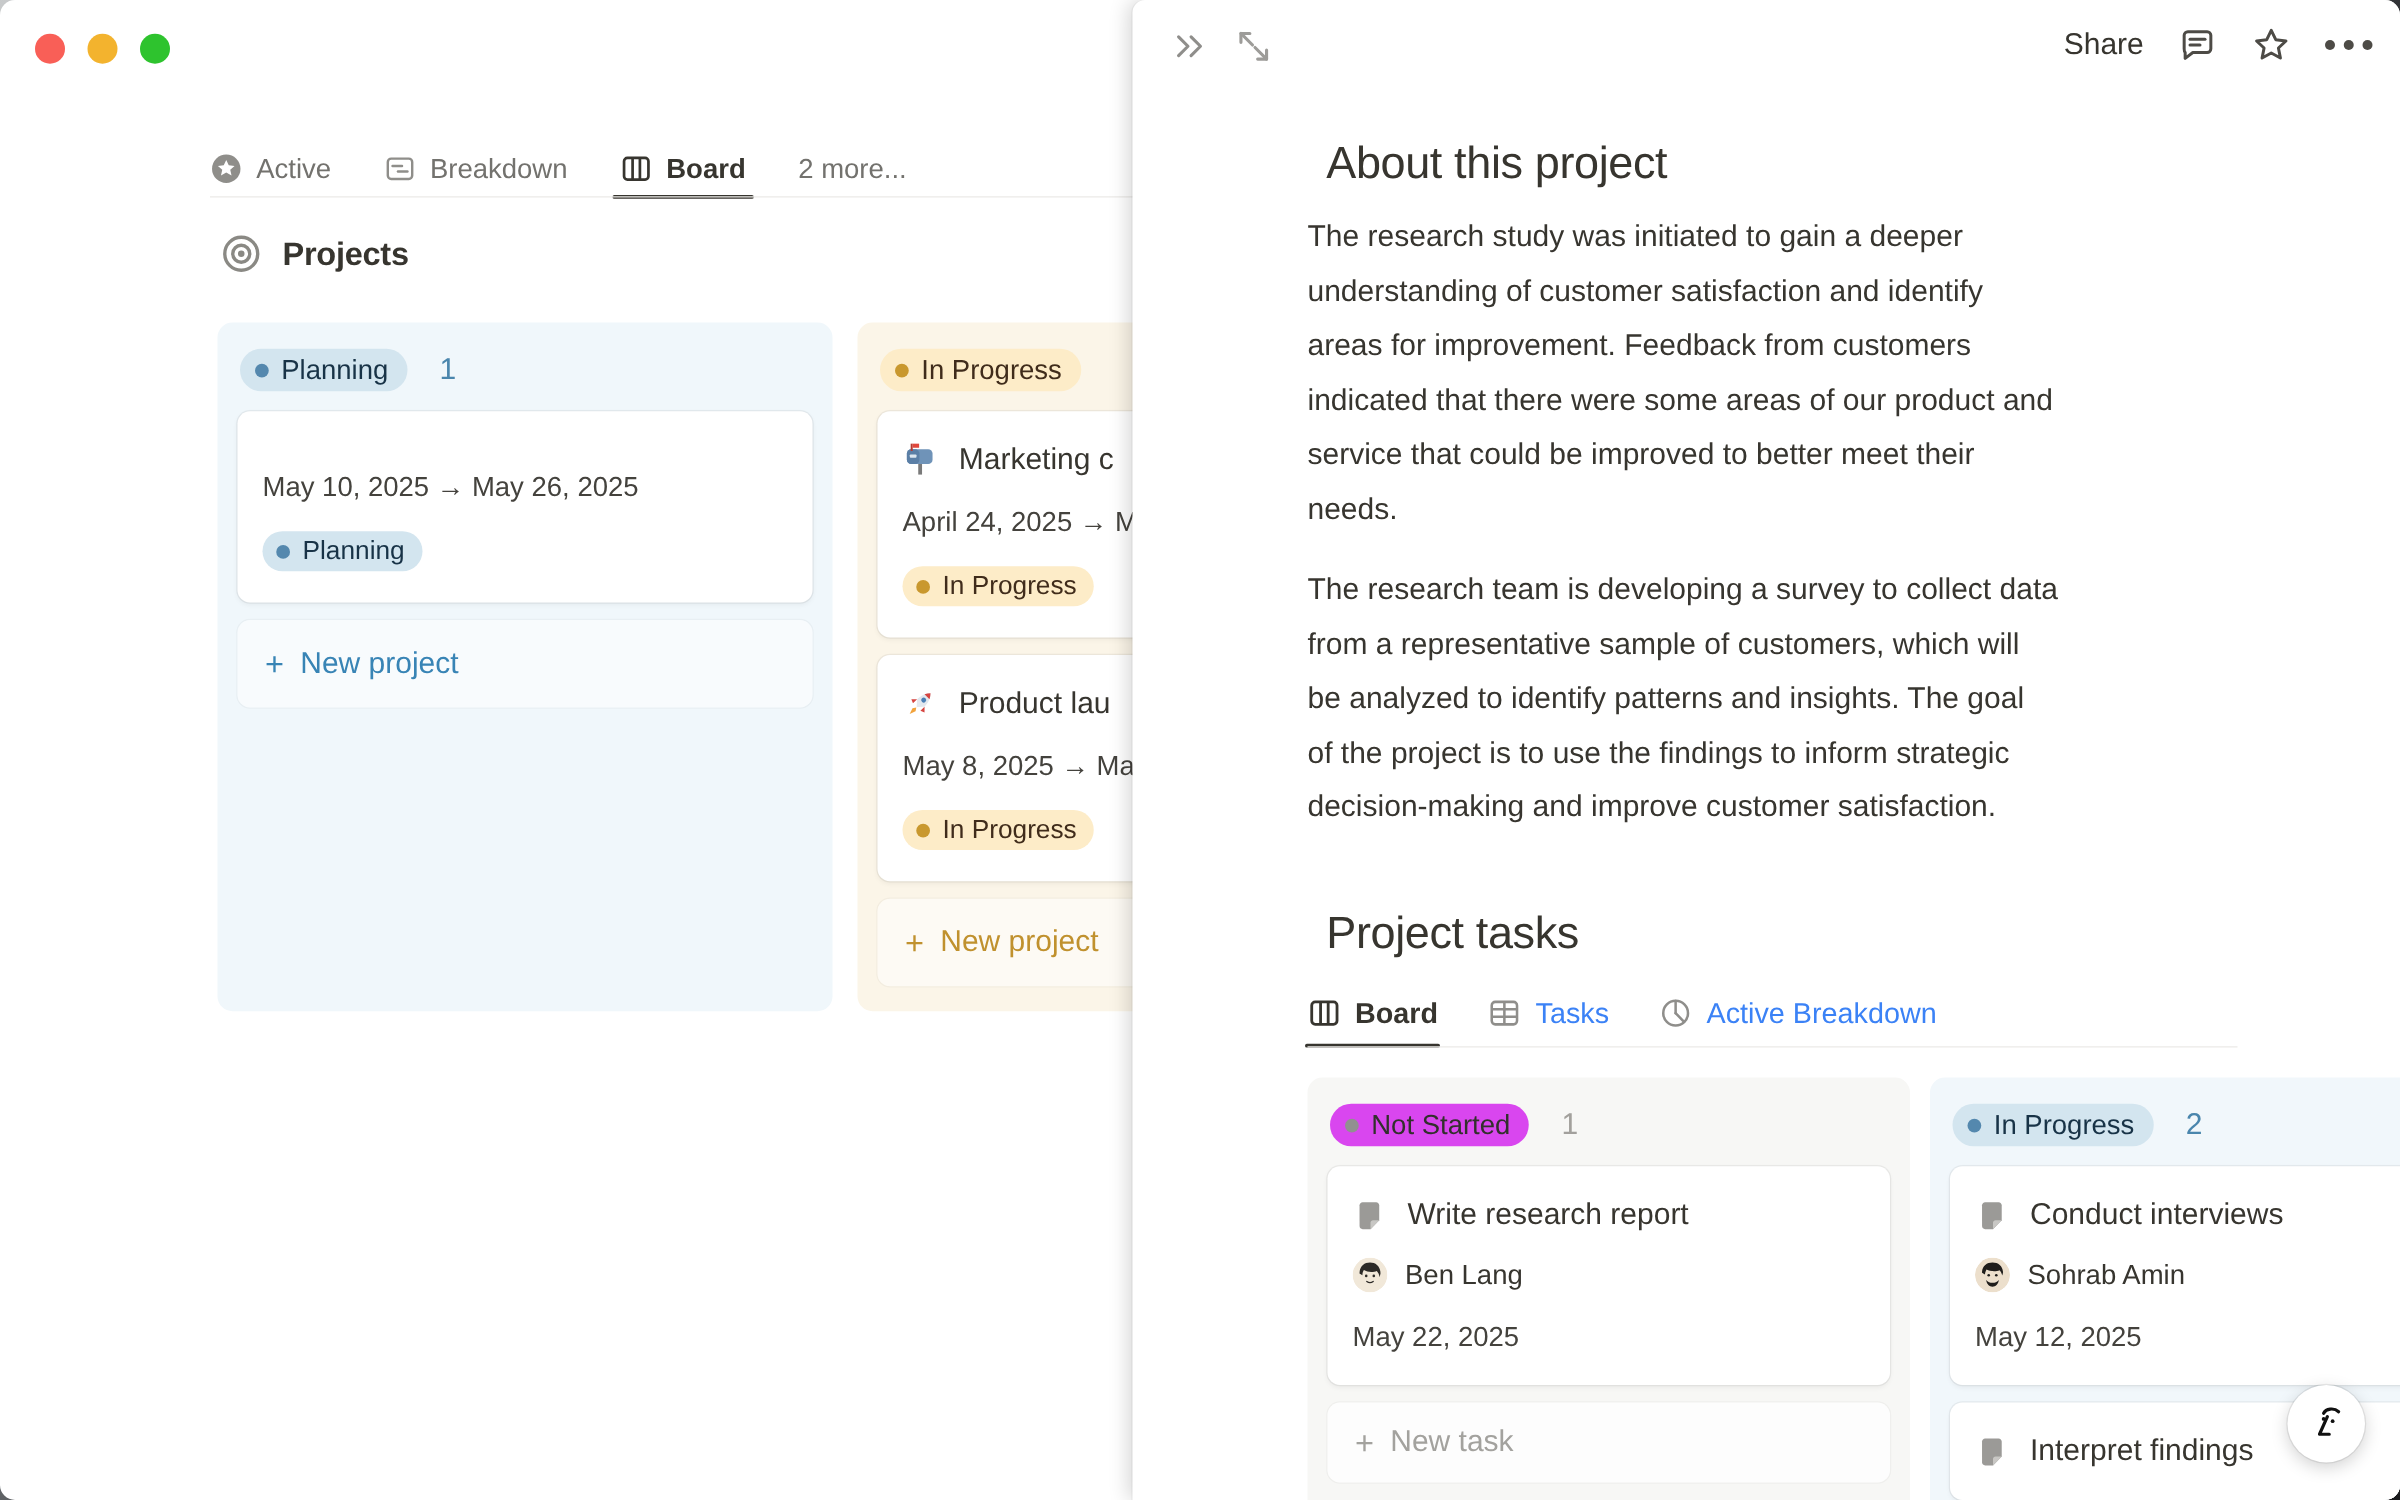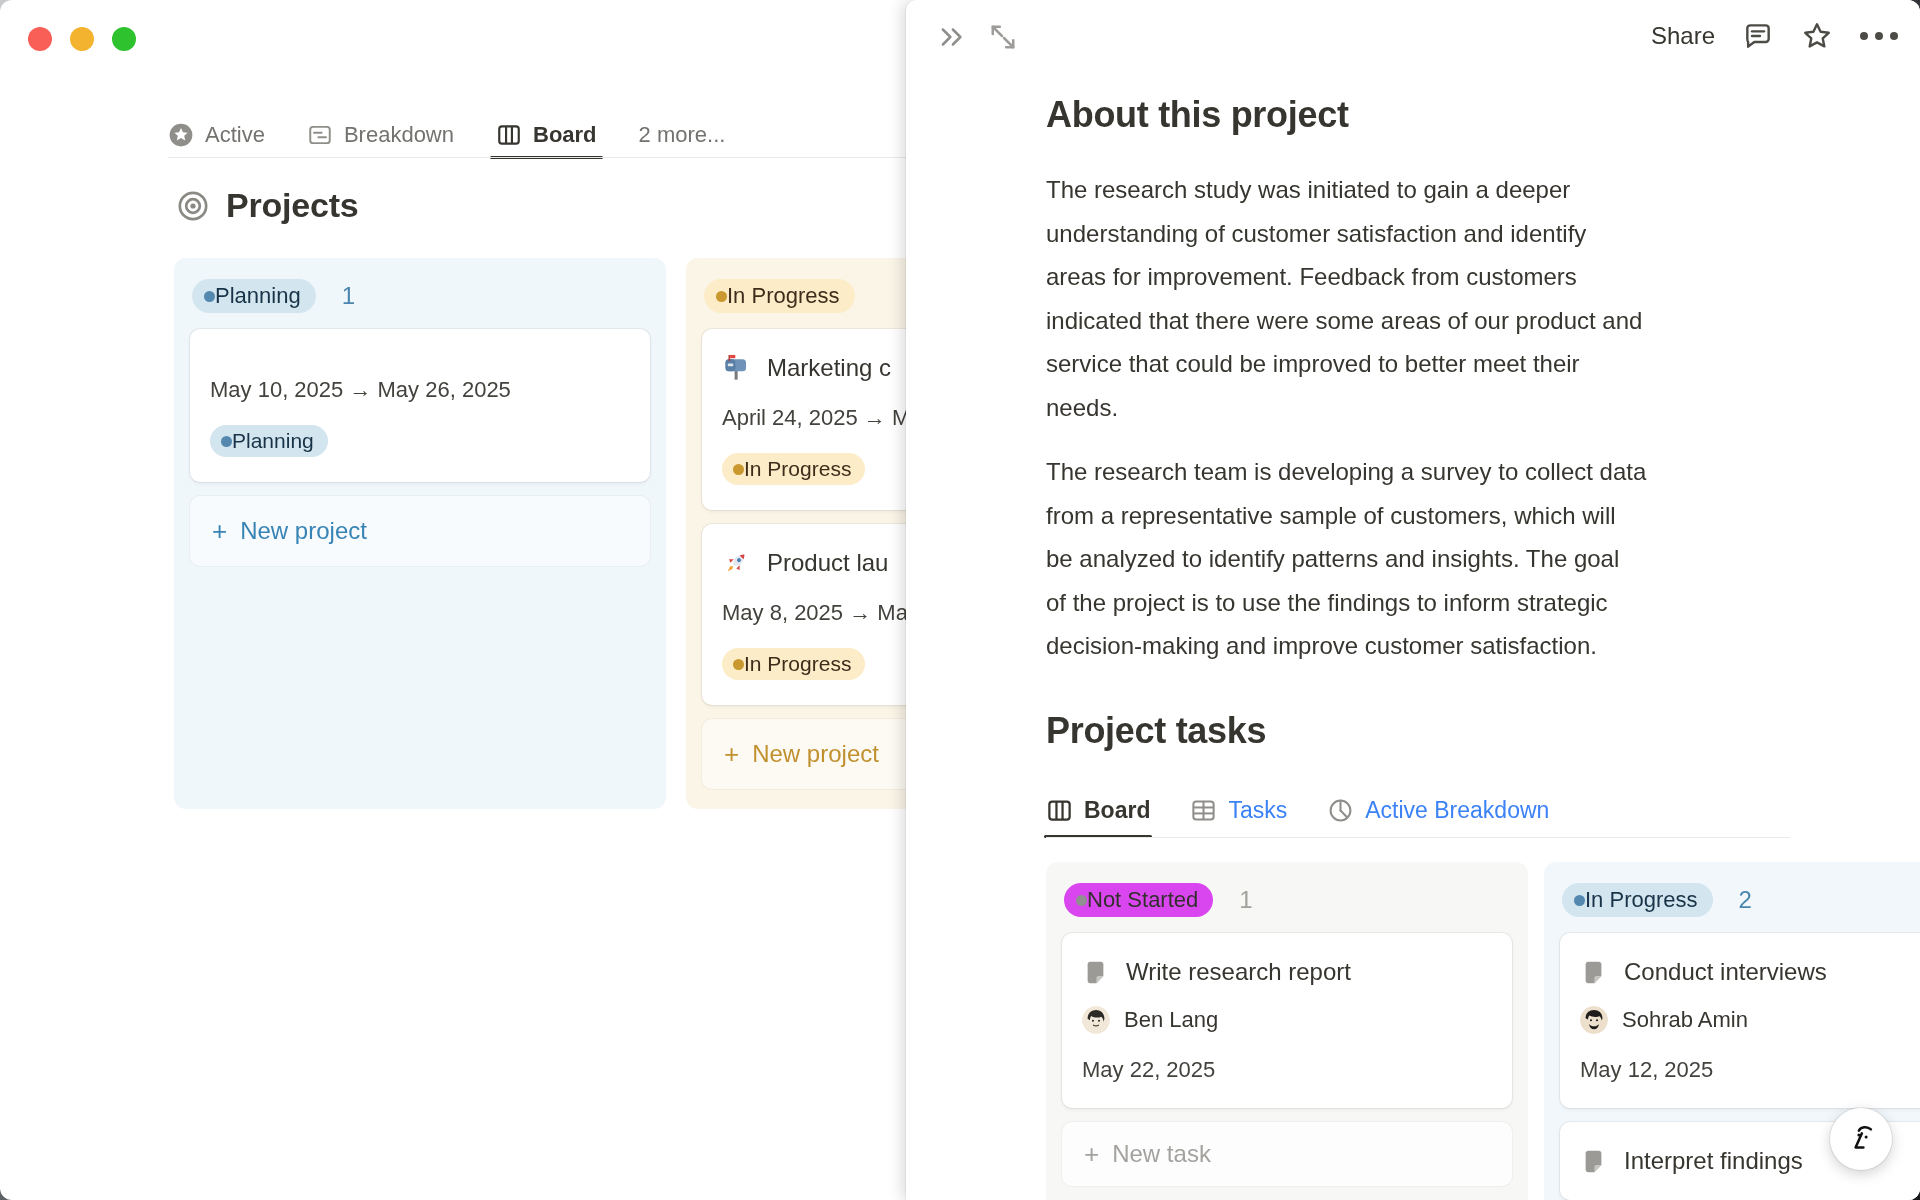--- a/index.html
+++ b/index.html
@@ -19,31 +19,31 @@
 
   
   .tabs-row{position:absolute;left:168px;top:112px;height:46px;display:flex;align-items:center;gap:42px;}
   .vtab{position:relative;display:flex;align-items:center;gap:11px;height:46px;font-size:22px;color:#73726e;cursor:default;}
   .vtab .ticon{display:flex;align-items:center;}
   .vtab.selected{color:#37352f;font-weight:700;}
   .vtab.selected::after{content:"";position:absolute;left:-6px;right:-6px;bottom:-1px;height:3px;background:#37352f;border-radius:2px;}
   .tabs-divider{position:absolute;left:168px;top:157px;width:745px;height:1px;background:#ebeae8;}
 
   .page-title{position:absolute;left:176px;top:186px;display:flex;align-items:center;gap:16px;}
-  .page-title h1{margin:0;font-size:34px;font-weight:700;color:#37352f;letter-spacing:-0.2px;}
+  .page-title h1{margin:0;font-size:26px;font-weight:700;color:#37352f;letter-spacing:-0.2px;}
 
   
   .board{position:absolute;left:174px;top:258px;display:flex;gap:20px;}
   .column{width:492px;border-radius:12px;padding:21px 16px 20px;box-sizing:border-box;}
   .col-planning{background:#f0f7fb;}
   .col-inprogress-main{background:#fbf5e8;}
   .col-notstarted{background:#f7f7f5;}
   .col-inprogress-panel{background:#f1f7fb;}
   .col-header{display:flex;align-items:center;gap:26px;margin:0 0 16px 2px;}
-  .pill{display:inline-flex;align-items:center;height:34px;padding:0 15px 0 12px;border-radius:17px;font-size:22px;font-weight:500;white-space:nowrap;}
+  .pill{display:inline-flex;align-items:center;gap:10px;height:34px;padding:0 15px 0 12px;border-radius:17px;font-size:22px;font-weight:500;white-space:nowrap;}
   .pill .dot{width:11px;height:11px;border-radius:50%;flex:0 0 auto;}
   .pill-blue{background:#d3e5ef;color:#183347;}
   .pill-blue .dot{background:#5488ae;}
   .pill-yellow{background:#fdecc8;color:#402c1b;}
   .pill-yellow .dot{background:#c9982e;}
   .pill-gray{background:#d946ef;color:#32302c;}
   .pill-gray .dot{background:#919090;}
   .count{font-size:24px;}
   .count-blue{color:#4a86ad;}
   .count-gray{color:#a2a09c;}
@@ -66,21 +66,21 @@
   
   .panel{position:absolute;left:906px;top:0;right:0;bottom:0;background:#fff;border-top-left-radius:10px;
          box-shadow:-3px 0 16px rgba(0,0,0,0.16),-1px 0 0 rgba(0,0,0,0.04);overflow:hidden;}
   .panel-toolbar-left{position:absolute;left:30px;top:22px;display:flex;gap:22px;align-items:center;}
   .panel-toolbar-right{position:absolute;right:22px;top:20px;display:flex;gap:27px;align-items:center;}
   .tb-btn{display:flex;align-items:center;justify-content:center;cursor:default;}
   .share-label{font-size:24px;color:#37352f;}
   .dots{display:flex;gap:7px;align-items:center;}
   .dots i{width:8px;height:8px;border-radius:50%;background:#4d4b46;display:block;}
 
-  .panel-h1{position:absolute;left:140px;margin:0;font-size:36px;font-weight:700;color:#37352f;letter-spacing:-0.3px;}
+  .panel-h1{position:absolute;left:140px;margin:15px;font-size:36px;font-weight:400;color:#37352f;letter-spacing:-0.3px;}
   .about-h{top:94px;}
   .tasks-h{top:710px;}
   .panel-p{position:absolute;left:140px;width:780px;margin:0;font-size:24px;line-height:43.5px;color:#37352f;white-space:pre-line;}
   .p1{top:168px;}
   .p2{top:450px;}
 
   .ptabs{position:absolute;left:140px;top:782px;height:56px;display:flex;align-items:center;gap:40px;}
   .ptab{position:relative;display:flex;align-items:center;gap:11px;height:56px;font-size:23px;color:#3b82f6;}
   .ptab.selected{color:#37352f;font-weight:700;}
   .ptab.selected::after{content:"";position:absolute;left:-2px;right:-2px;bottom:0px;height:3px;background:#37352f;border-radius:2px;}

